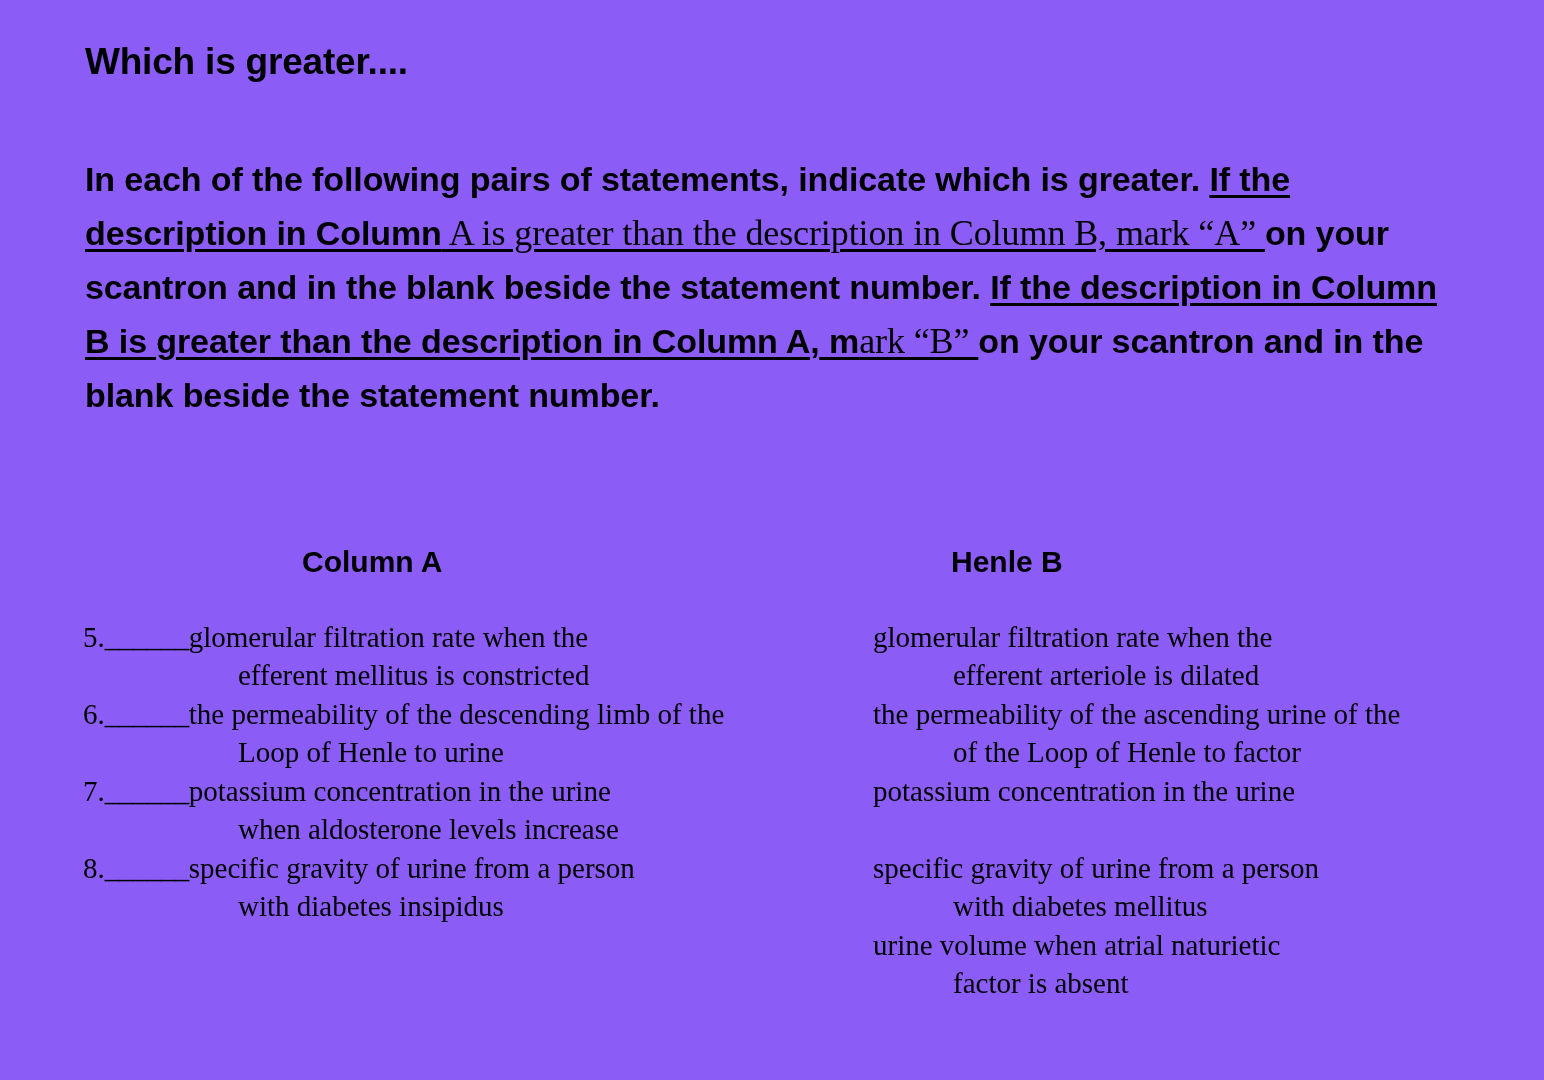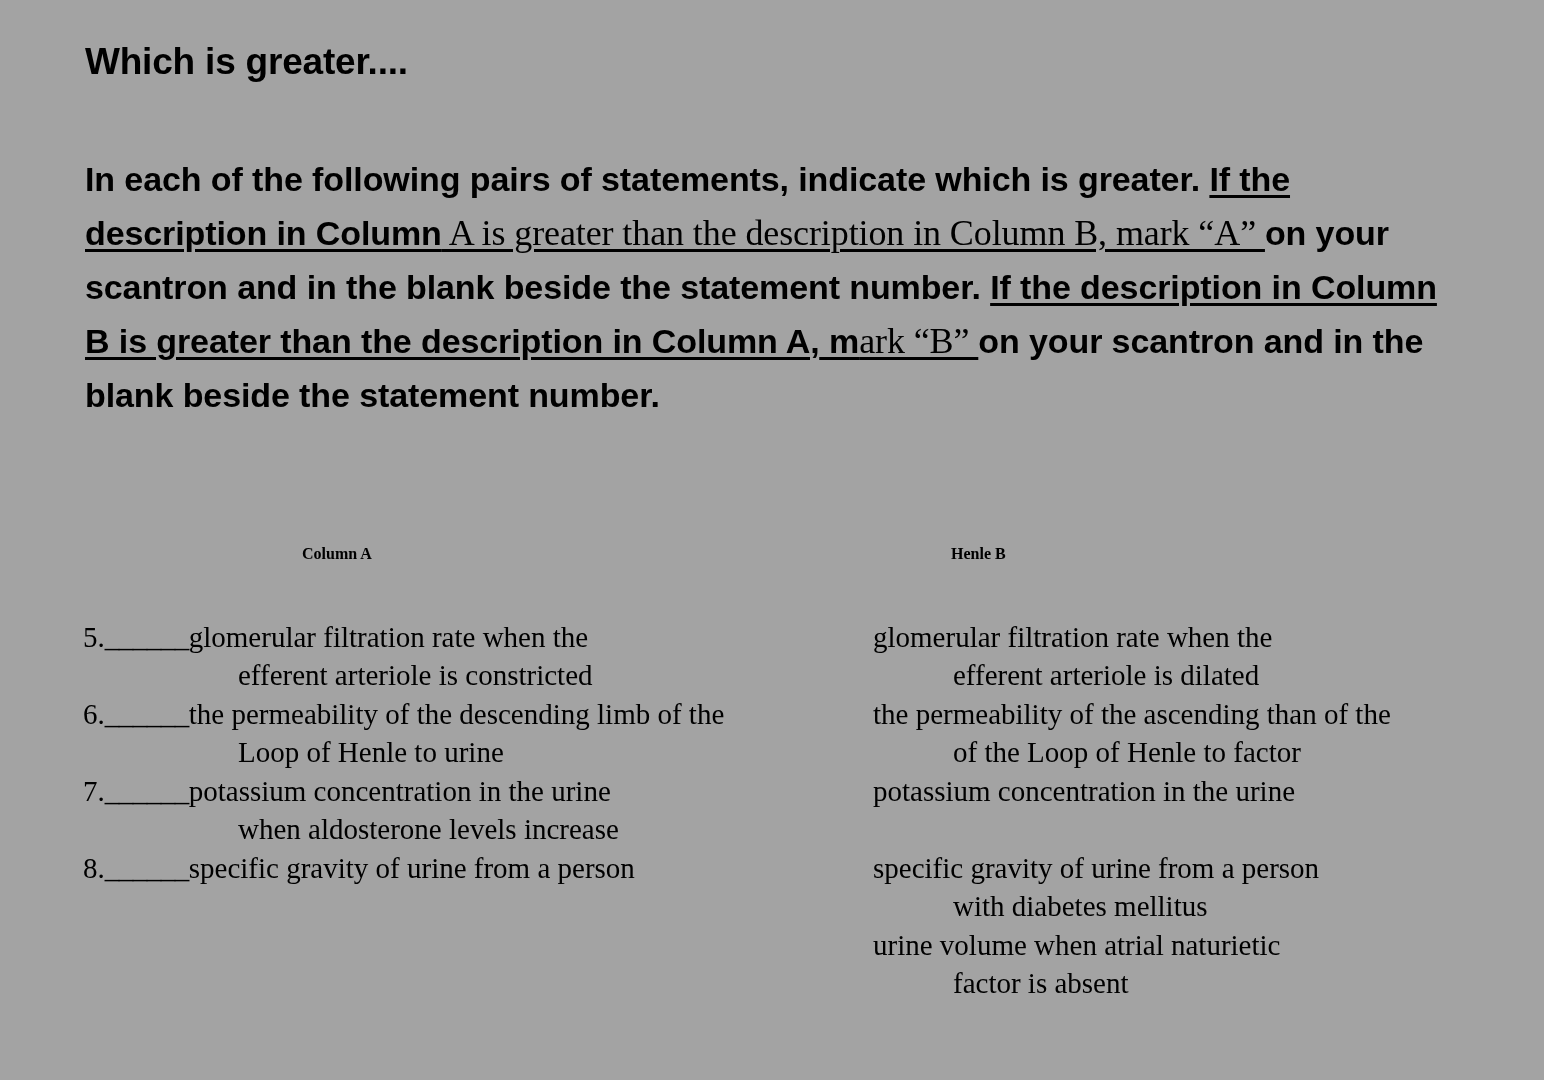--- a/index.html
+++ b/index.html
@@ -14,21 +14,21 @@
     overflow: hidden;
     font-family: "Liberation Serif", "DejaVu Serif", serif;
     color: #000000;
     -webkit-font-smoothing: antialiased;
   }
 
   .page {
     position: relative;
     width: 1544px;
     height: 1080px;
-    background: #a3a3a3;
+    background: #8b5cf6;
   }
 
   
   .heading {
     position: absolute;
     left: 85px;
     top: 18px;
     font-family: "Liberation Sans Narrow", "Liberation Sans", "DejaVu Sans", sans-serif;
     font-weight: 700;
     font-size: 37px;
@@ -61,23 +61,23 @@
   }
   .u {
     text-decoration: underline;
     text-decoration-thickness: 3px;
     text-underline-offset: 4px;
   }
 
   
   .col-head {
     position: absolute;
-    font-family: Liberation Serif, serif;
+    font-family: Liberation Sans, sans-serif;
     font-weight: 700;
-    font-size: 16px;
+    font-size: 30px;
     white-space: nowrap;
   }
   .col-head-a { left: 302px; top: 545px; }
   .col-head-b { left: 951px; top: 545px; }
 
   
   .columns {
     position: absolute;
     left: 0;
     top: 618px;
@@ -124,52 +124,53 @@
 
   <div class="col-head col-head-a">Column A</div>
 
   <div class="col-head col-head-b">Henle B</div>
 
   <div class="columns">
 
     <div class="pair-row">
       <div class="colA">
         <div class="line1"><span class="num">5.</span><span class="blank">______</span><span>glomerular filtration rate when the</span></div>
-        <div class="line2">efferent arteriole is constricted</div>
+        <div class="line2">efferent mellitus is constricted</div>
       </div>
       <div class="colB">
         <div class="line1">glomerular filtration rate when the</div>
         <div class="line2">efferent arteriole is dilated</div>
       </div>
     </div>
 
     <div class="pair-row">
       <div class="colA">
         <div class="line1"><span class="num">6.</span><span class="blank">______</span><span>the permeability of the descending limb of the</span></div>
         <div class="line2">Loop of Henle to urine</div>
       </div>
       <div class="colB">
-        <div class="line1">the permeability of the ascending than of the</div>
+        <div class="line1">the permeability of the ascending urine of the</div>
         <div class="line2">of the Loop of Henle to factor</div>
       </div>
     </div>
 
     <div class="pair-row">
       <div class="colA">
         <div class="line1"><span class="num">7.</span><span class="blank">______</span><span>potassium concentration in the urine</span></div>
         <div class="line2">when aldosterone levels increase</div>
       </div>
       <div class="colB">
         <div class="line1">potassium concentration in the urine</div>
       </div>
     </div>
 
     <div class="pair-row">
       <div class="colA">
         <div class="line1"><span class="num">8.</span><span class="blank">______</span><span>specific gravity of urine from a person</span></div>
+        <div class="line2">with diabetes insipidus</div>
       </div>
       <div class="colB">
         <div class="line1">specific gravity of urine from a person</div>
         <div class="line2">with diabetes mellitus</div>
       </div>
     </div>
 
     <div class="pair-row">
       <div class="colB">
         <div class="line1">urine volume when atrial naturietic</div>

